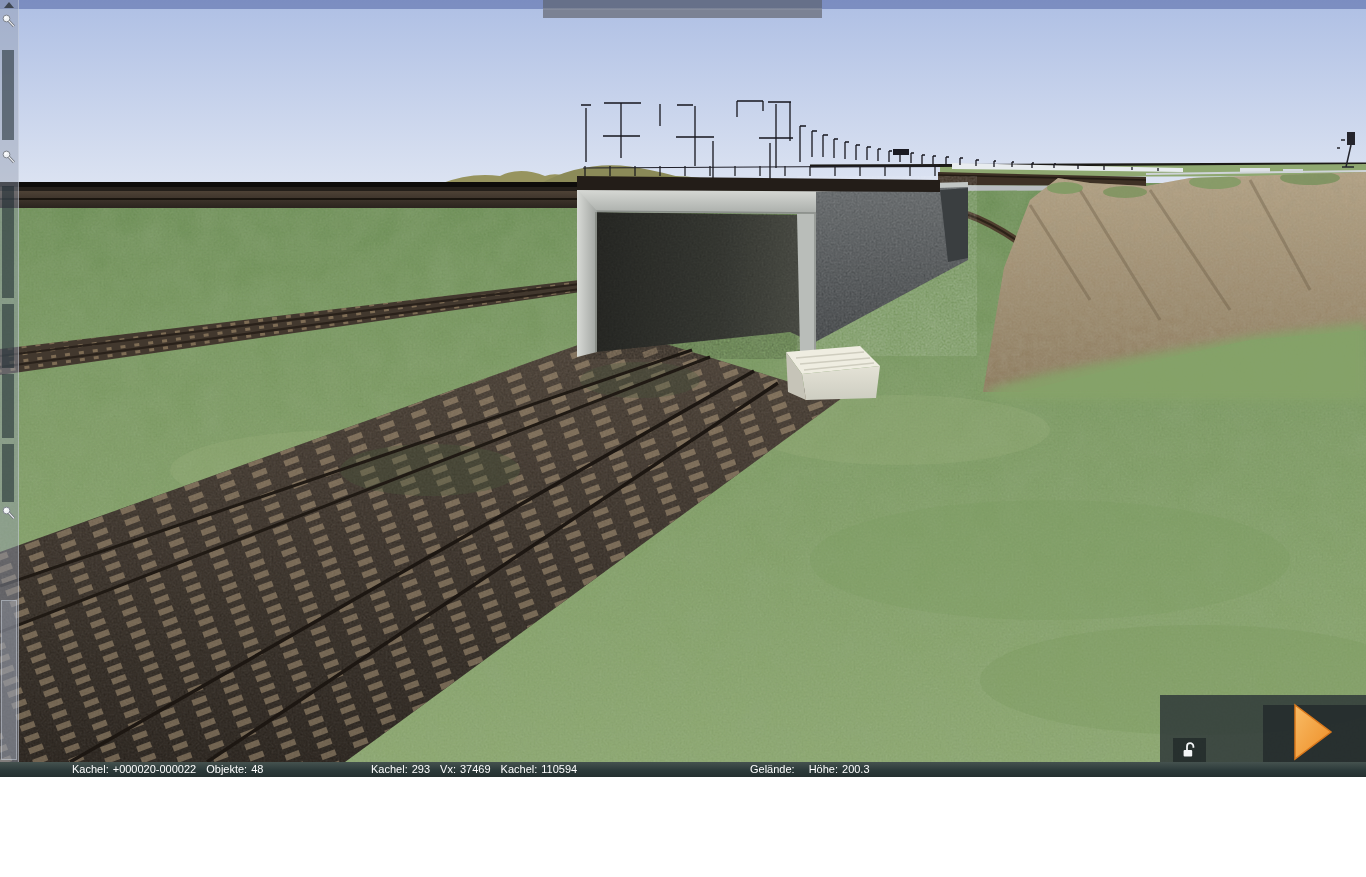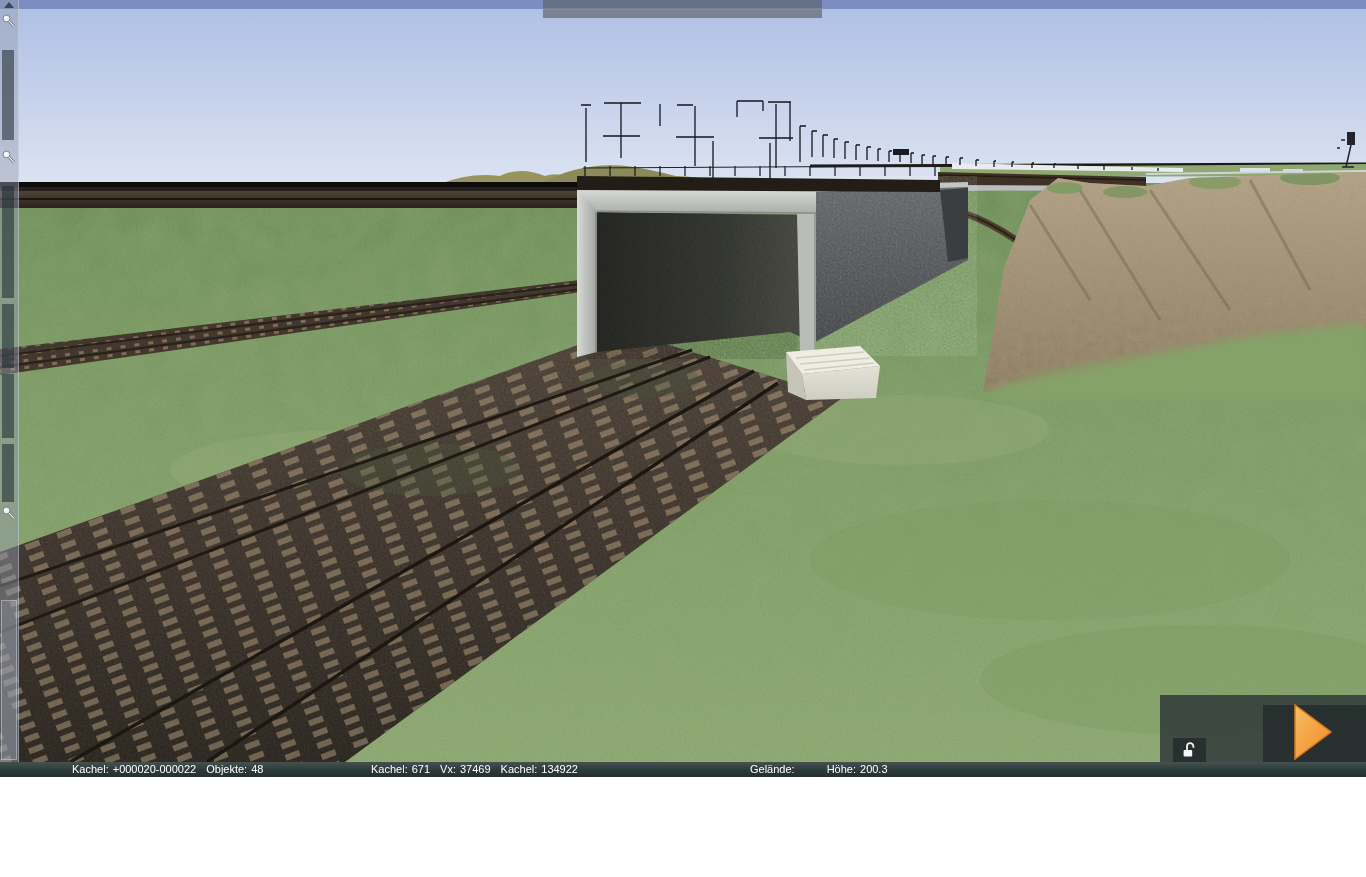--- a/index.html
+++ b/index.html
@@ -34,21 +34,21 @@
   .lock-btn{position:absolute;left:7px;top:2px;width:20px;height:20px;background:transparent;border:0;padding:0;cursor:pointer;}
   .play-area{position:absolute;left:103px;top:10px;width:103px;height:57px;background:rgba(24,30,34,0.58);overflow:visible;}
   .play-btn{position:absolute;left:30px;top:-2px;width:42px;height:60px;background:transparent;border:0;padding:0;cursor:pointer;overflow:visible;}
 
   
   .statusbar{position:absolute;left:0;top:762px;width:1366px;height:15px;
     background:linear-gradient(180deg,#45524f 0%,#2c3a3a 55%,#243030 100%);
     color:#fff;font-size:11px;line-height:15px;}
   .sb-seg{position:absolute;top:0;white-space:nowrap;}
   .seg1{left:72px}.seg2{left:371px}.seg3{left:750px}
-  .lbl{margin-right:4px}.val{margin-right:10px}.gap{margin-right:32px}
+  .lbl{margin-right:4px}.val{margin-right:10px}.gap{margin-right:14px}
 
   .filler{position:absolute;left:0;top:777px;width:1366px;height:100px;background:#ffffff;}
 </style>
 </head>
 <body>
 
 <div class="screen">
 
   <div class="viewport">
 
@@ -335,21 +335,21 @@
       </div>
     </div>
 
   </div>
 
   <div class="statusbar">
     <span class="sb-seg seg1">
       <span class="lbl">Kachel:</span><span class="val">+000020-000022</span><span class="lbl">Objekte:</span><span>48</span>
     </span>
     <span class="sb-seg seg2">
-      <span class="lbl">Kachel:</span><span class="val">671</span><span class="lbl">Vx:</span><span class="val">37469</span><span class="lbl">Kachel:</span><span>134922</span>
+      <span class="lbl">Kachel:</span><span class="val">293</span><span class="lbl">Vx:</span><span class="val">37469</span><span class="lbl">Kachel:</span><span>110594</span>
     </span>
     <span class="sb-seg seg3">
       <span class="gap">Gelände:</span><span class="lbl">Höhe:</span><span>200.3</span>
     </span>
   </div>
 
   <div class="filler"></div>
 
 </div>
 

